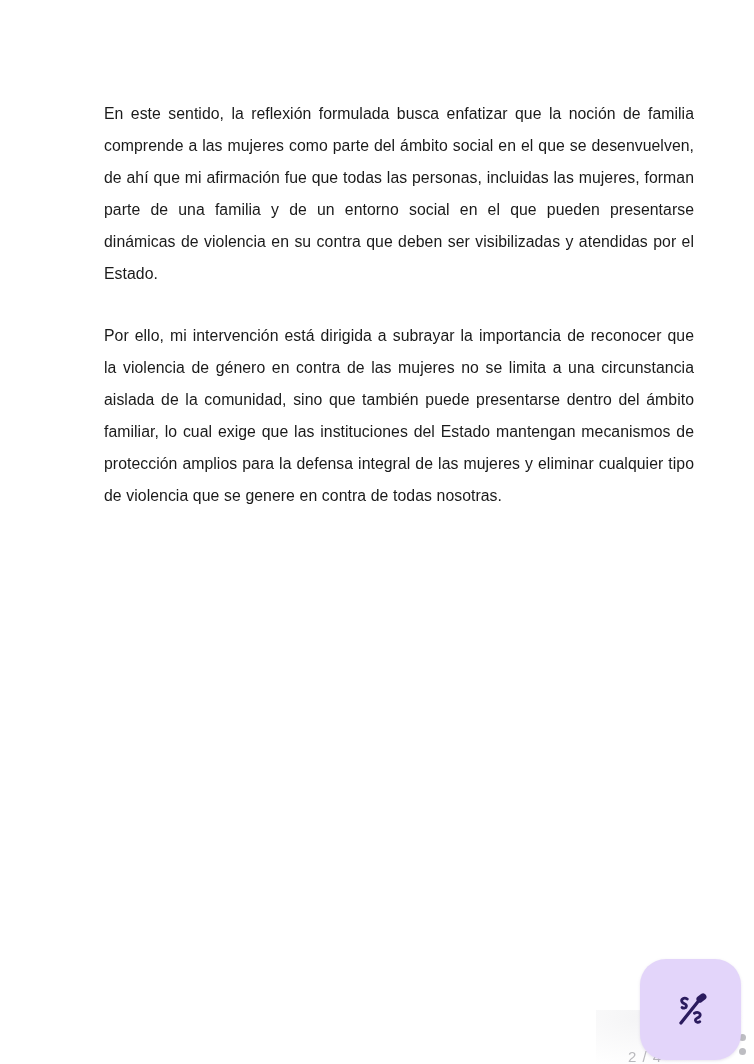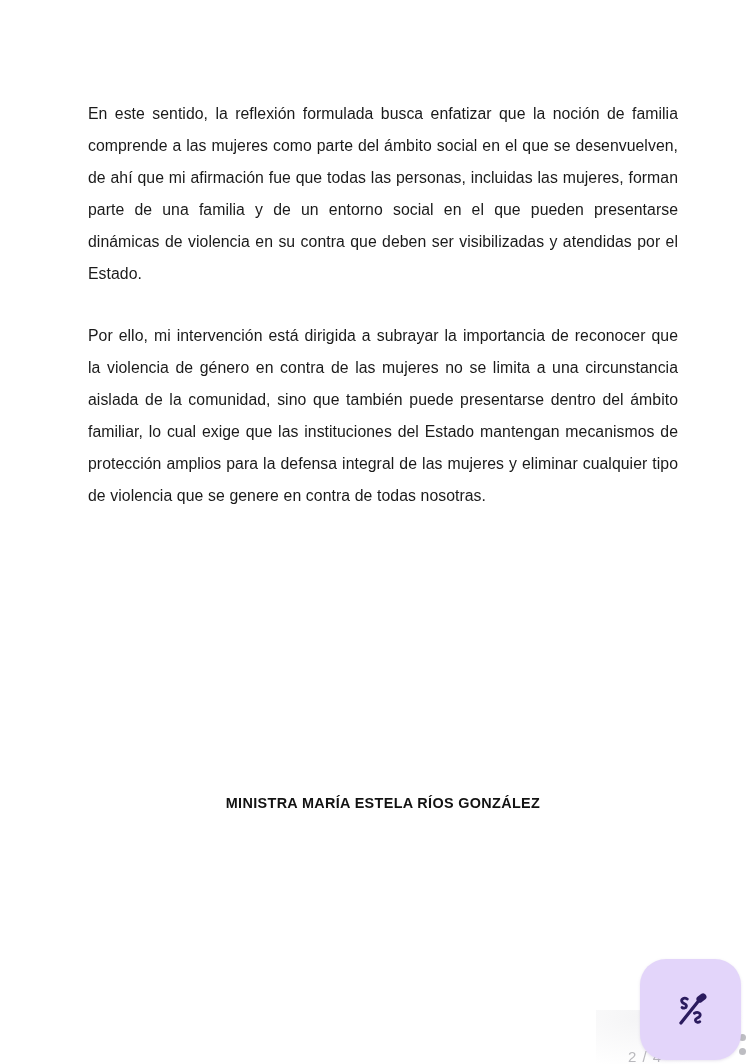--- a/index.html
+++ b/index.html
@@ -13,21 +13,21 @@
     width: 754px;
     height: 1064px;
     background: #ffffff;
     overflow: hidden;
     font-family: "Liberation Sans", sans-serif;
   }
 
   
   .doc-body {
     position: absolute;
-    left: 88px;
+    left: 104px;
     top: 98px;
     width: 590px;
   }
 
   .para {
     margin: 0 0 30px 0;
     font-size: 15.8px;
     line-height: 32px;
     color: #1a1a1a;
     text-align: justify;
@@ -126,23 +126,20 @@
 </head>
 <body>
 
 <div class="page">
 
   <div class="doc-body">
     <p class="para">En este sentido, la reflexión formulada busca enfatizar que la noción de familia comprende a las mujeres como parte del ámbito social en el que se desenvuelven, de ahí que mi afirmación fue que todas las personas, incluidas las mujeres, forman parte de una familia y de un entorno social en el que pueden presentarse dinámicas de violencia en su contra que deben ser visibilizadas y atendidas por el Estado.</p>
     <p class="para">Por ello, mi intervención está dirigida a subrayar la importancia de reconocer que la violencia de género en contra de las mujeres no se limita a una circunstancia aislada de la comunidad, sino que también puede presentarse dentro del ámbito familiar, lo cual exige que las instituciones del Estado mantengan mecanismos de protección amplios para la defensa integral de las mujeres y eliminar cualquier tipo de violencia que se genere en contra de todas nosotras.</p>
   </div>
 
-  <div class="signature-block">
-    <span class="signature">MINISTRA MARÍA ESTELA RÍOS GONZÁLEZ</span>
-  </div>
 
   <div class="corner-shade"></div>
 
   <div class="page-indicator">2 / 4</div>
 
   <div class="edge-dots">
     <span></span>
     <span></span>
   </div>
 

